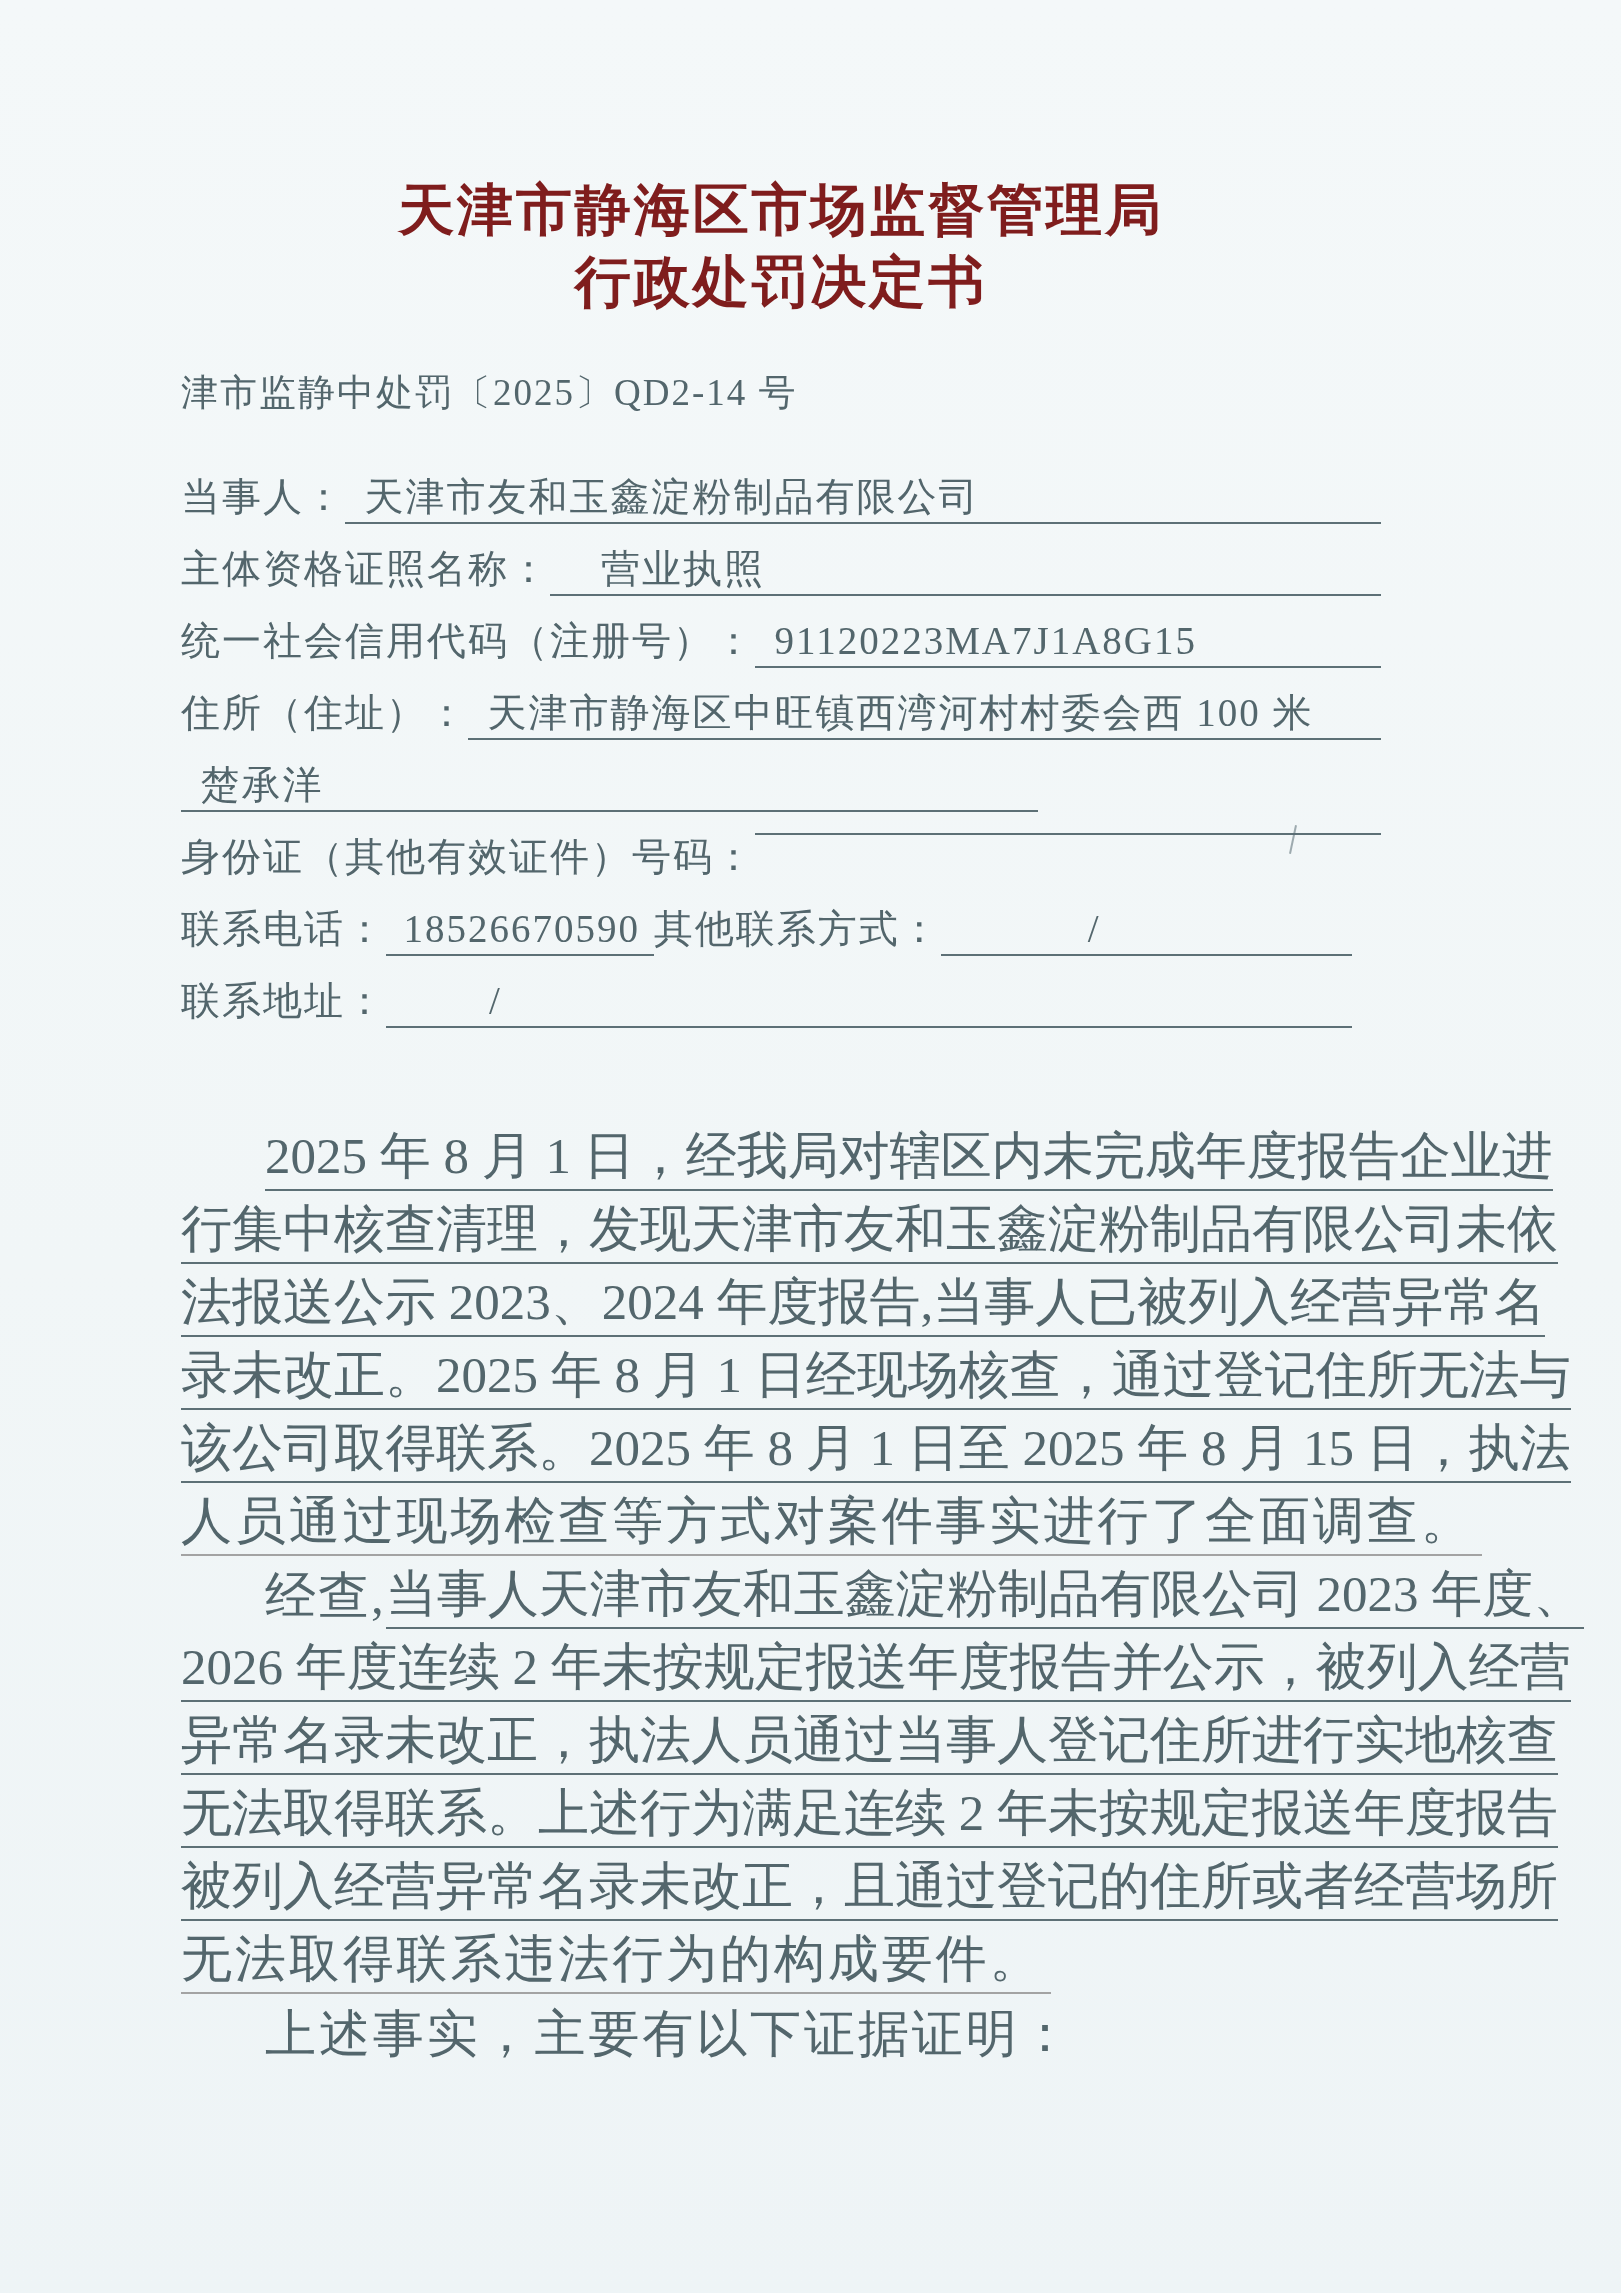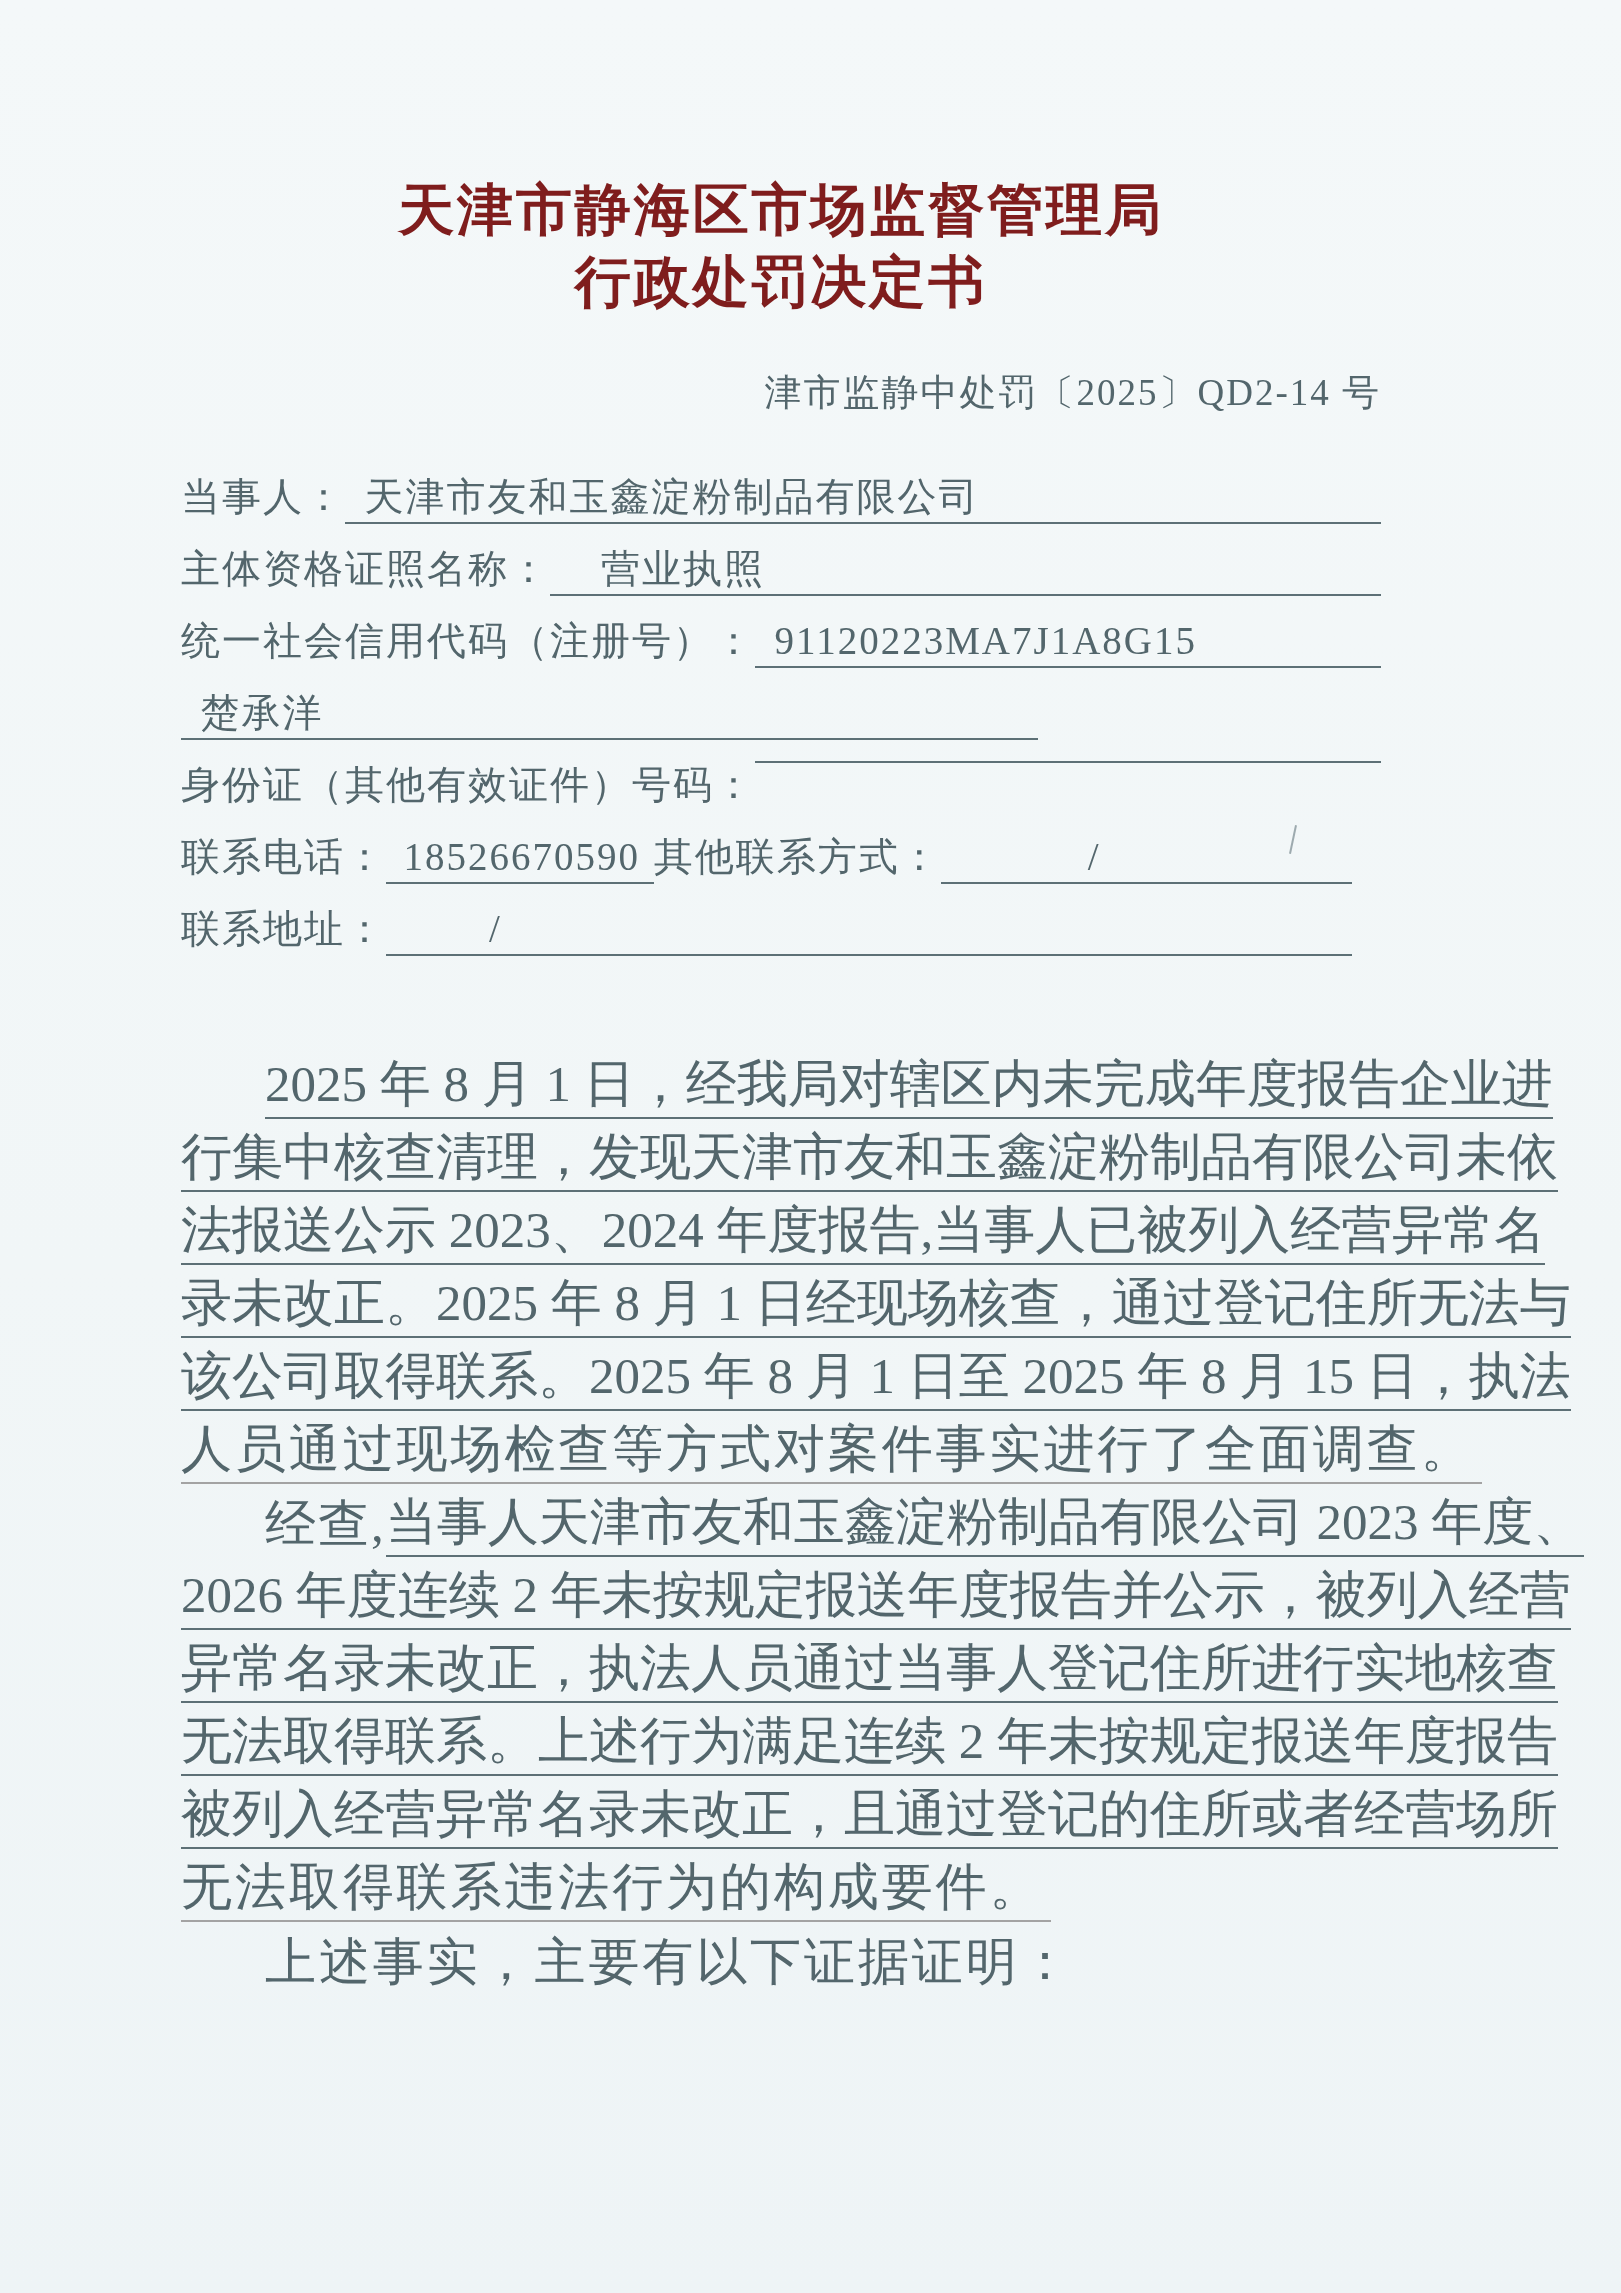--- a/index.html
+++ b/index.html
@@ -20,21 +20,21 @@
     margin:174px 0 0 0;
     text-align:center;
     font-size:56px;font-weight:700;
     letter-spacing:2.9px;
     line-height:72px;
     color:#7f1d1d;
   }
   .title .tline{display:block;}
   .doc-number{
     margin-top:51px;
-    text-align:right;
+    text-align:left;
     font-size:37px;
     letter-spacing:2px;
     line-height:47px;
   }
   
   .fields{margin-top:57px;font-size:39px;}
   .frow{
     display:flex;align-items:flex-start;
     height:72px;
     white-space:nowrap;
@@ -108,20 +108,24 @@
       <div class="frow">
         <span class="flabel">主体资格证照名称：</span>
         <span class="fvalue pad50">营业执照</span>
       </div>
 
       <div class="frow">
         <span class="flabel">统一社会信用代码（注册号）：</span>
         <span class="fvalue">91120223MA7J1A8G15</span>
       </div>
 
+      <div class="frow">
+        <span class="flabel">住所（住址）：</span>
+        <span class="fvalue">天津市静海区中旺镇西湾河村村委会西 100 米</span>
+      </div>
 
       <div class="frow">
         <span class="fvalue short">楚承洋</span>
       </div>
 
       <div class="frow">
         <span class="flabel">身份证（其他有效证件）号码：</span>
         <span class="fvalue"></span>
       </div>
 

